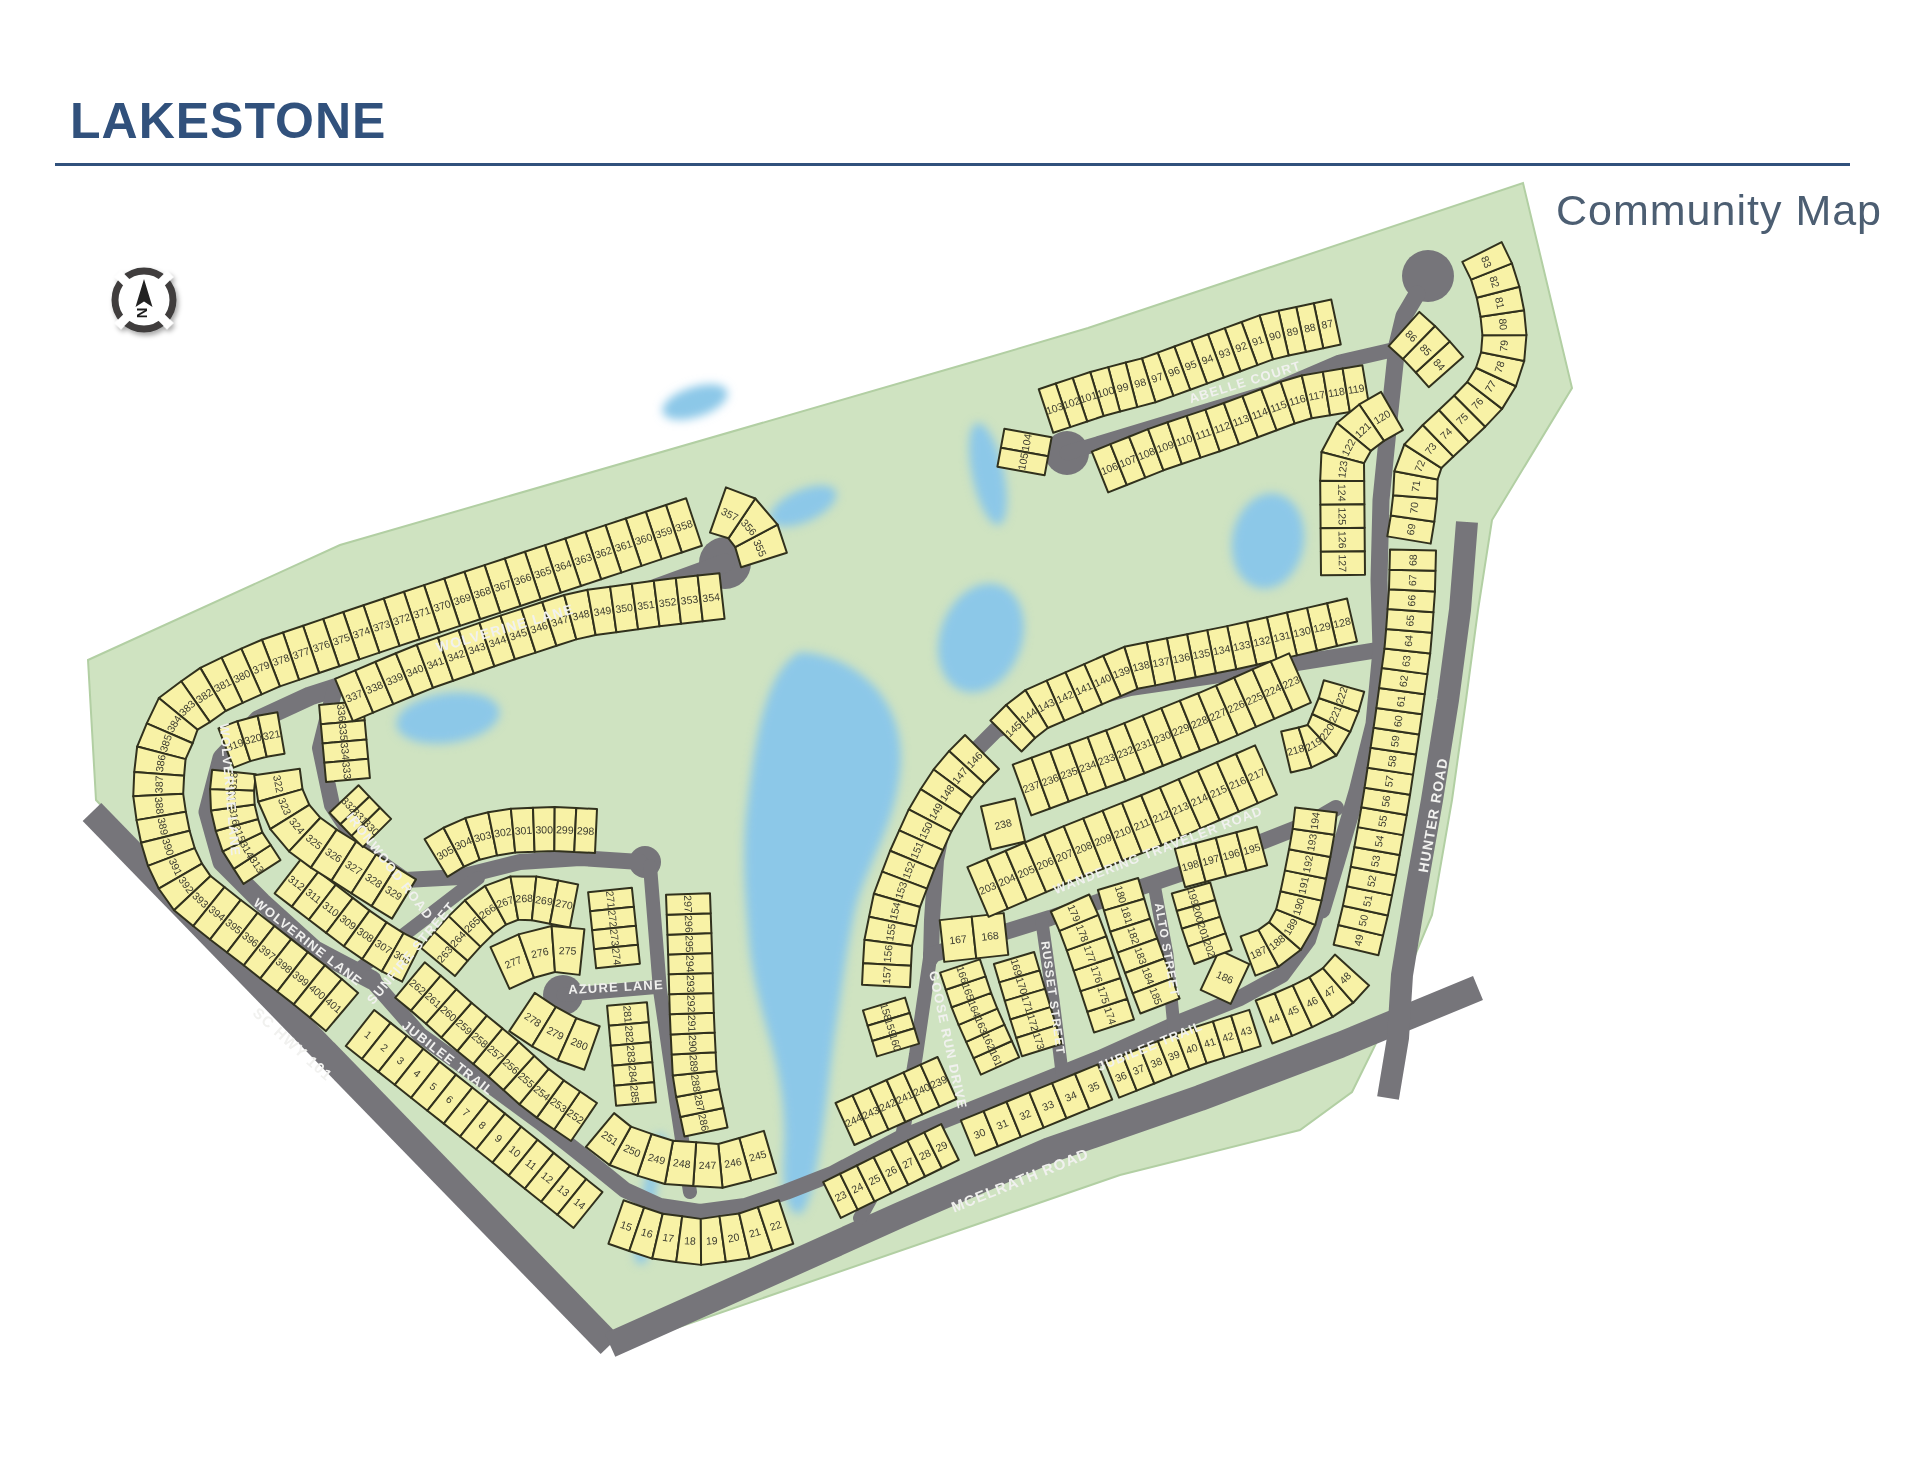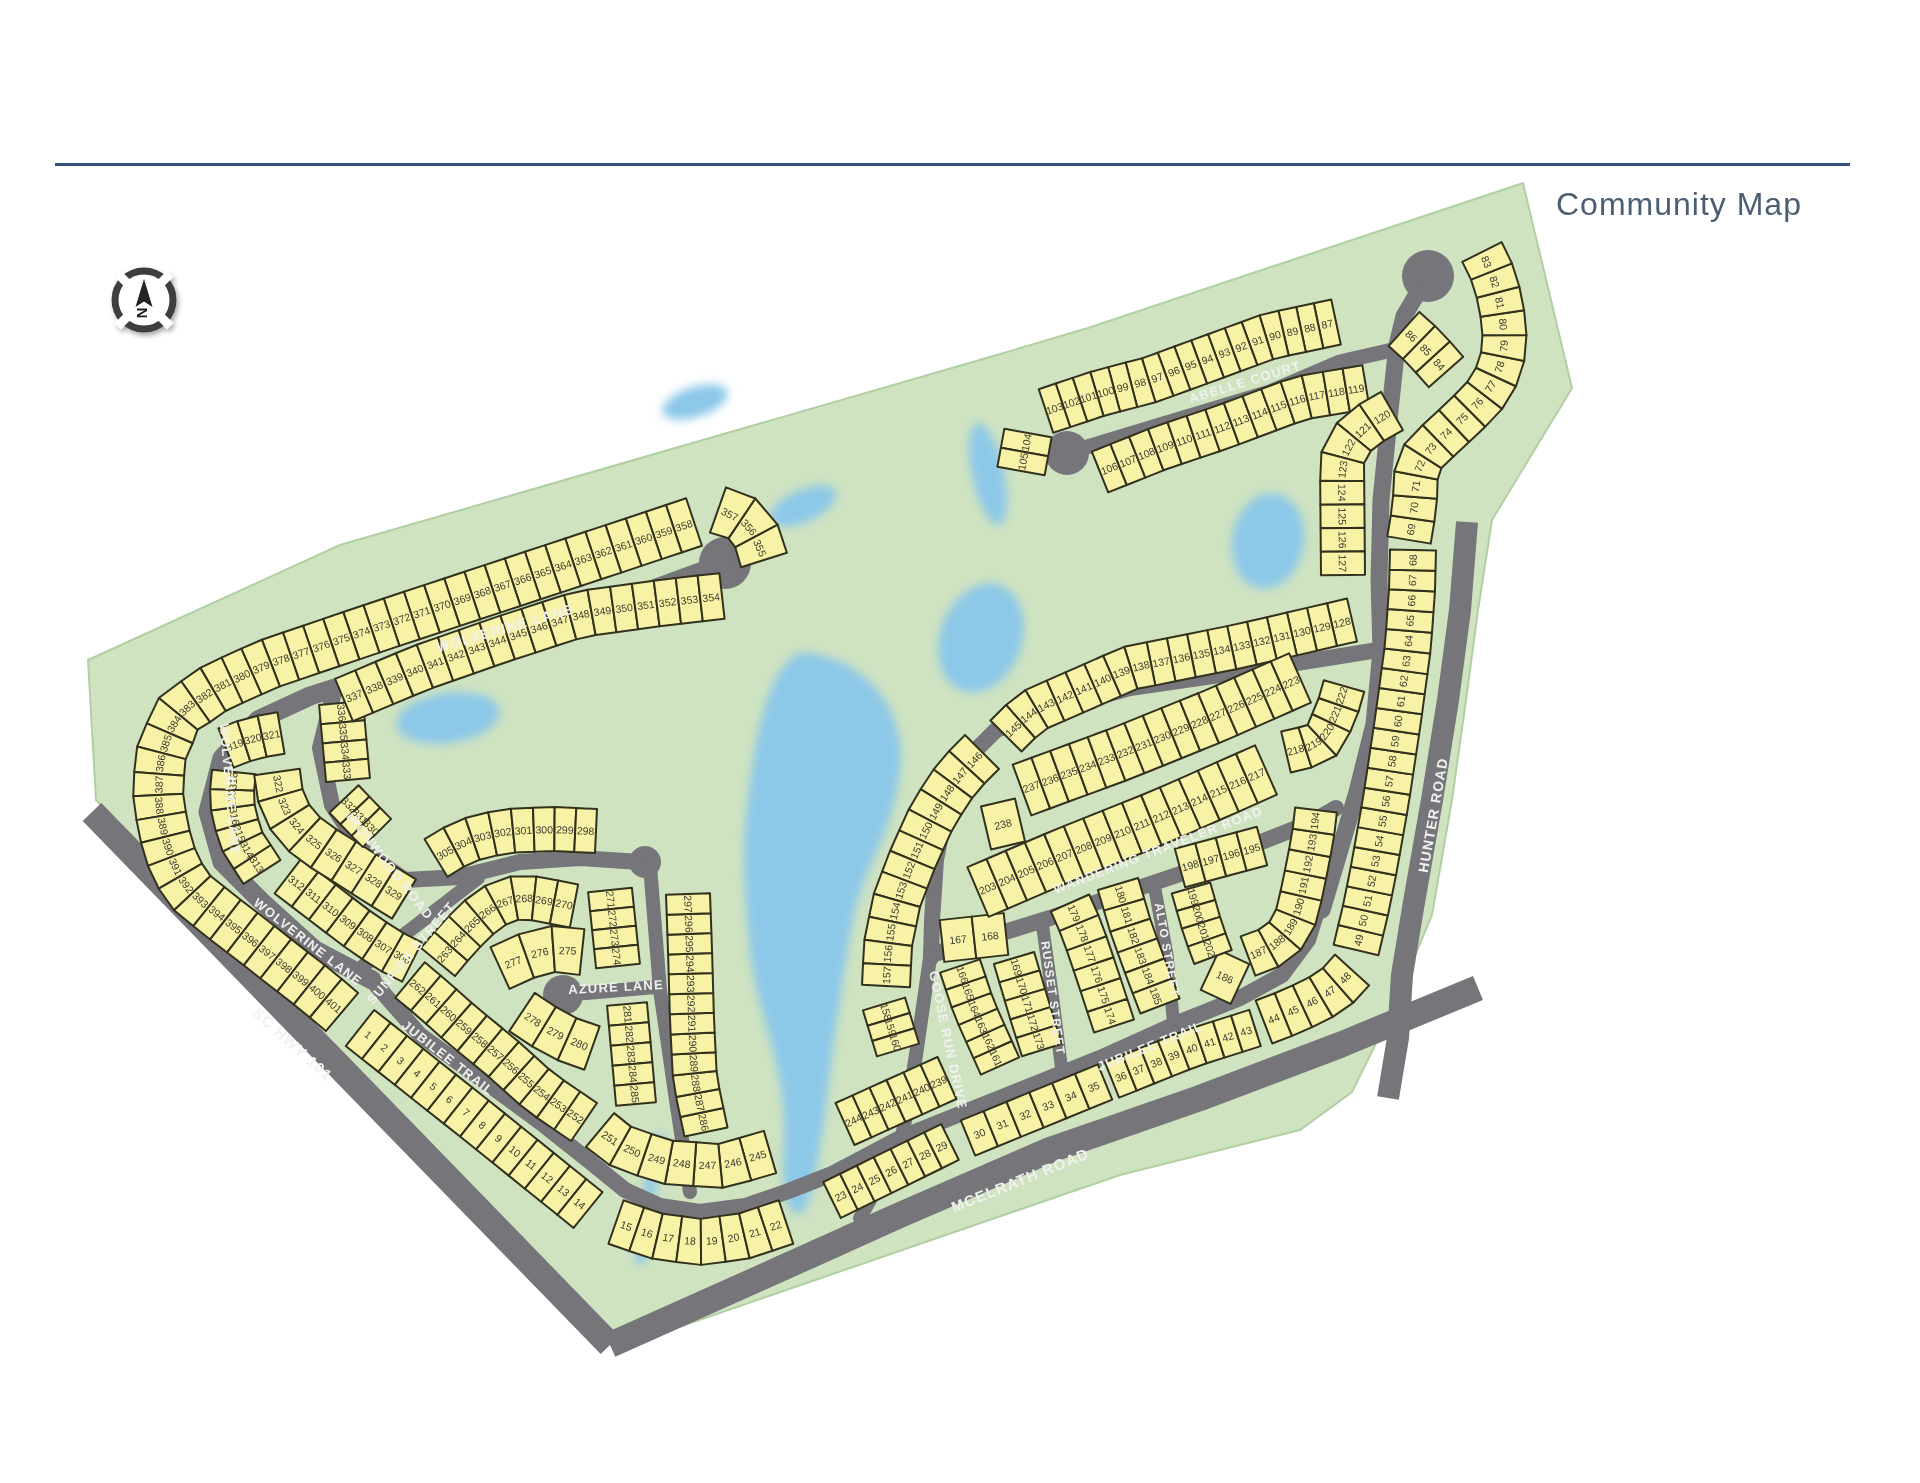--- a/index.html
+++ b/index.html
@@ -1,21 +1,21 @@
 <!DOCTYPE html>
 <html><head>
 <meta charset="utf-8">
 <style>
   html,body{margin:0;padding:0;background:#ffffff;}
   .page{position:relative;width:1920px;height:1483px;background:#fff;overflow:hidden;
         font-family:"Liberation Sans",sans-serif;}
   .title{position:absolute;left:70px;top:92px;font-size:50px;font-weight:bold;
          letter-spacing:1px;color:#31517c;}
   .rule{position:absolute;left:55px;top:163px;width:1795px;height:3px;background:#31517c;}
-  .subtitle{position:absolute;left:1556px;top:186px;font-size:32px;color:#4c5e72;letter-spacing:1px;}
+  .subtitle{position:absolute;left:1556px;top:186px;font-size:43px;color:#4c5e72;letter-spacing:1px;}
   svg{position:absolute;left:0;top:0;}
   text{font-family:"Liberation Sans",sans-serif;}
 </style>
 </head>
 <body>
 
 <div class="page">
   <svg id="map" width="1920" height="1483" viewBox="0 0 1920 1483">
       <defs>
         <filter id="soft" x="-30%" y="-30%" width="160%" height="160%">
@@ -887,15 +887,16 @@
       <g transform="translate(144 300)" filter="url(#shadow)">
         <circle r="29" fill="#ffffff" stroke="#3f3e3e" stroke-width="7"></circle>
         <line x1="14.849242404917499" y1="14.849242404917497" x2="26.16295090390226" y2="26.162950903902257" stroke="#ffffff" stroke-width="9"></line>
         <line x1="-14.849242404917497" y1="14.849242404917499" x2="-26.162950903902257" y2="26.16295090390226" stroke="#ffffff" stroke-width="9"></line>
         <line x1="-14.8492424049175" y1="-14.849242404917497" x2="-26.162950903902264" y2="-26.162950903902257" stroke="#ffffff" stroke-width="9"></line>
         <line x1="14.849242404917494" y1="-14.8492424049175" x2="26.162950903902253" y2="-26.162950903902264" stroke="#ffffff" stroke-width="9"></line>
         <polygon points="0,-21 8.5,7 0,1.5 -8.5,7" fill="#232323"></polygon>
         <text x="0" y="15" transform="rotate(90 0 13)" text-anchor="middle" dominant-baseline="central" font-size="15" font-weight="bold" fill="#1a1a1a">N</text>
       </g>
     </svg>
+  <div class="title">LAKESTONE</div>
   <div class="rule"></div>
   <div class="subtitle">Community Map</div>
 </div>
 
 </body></html>

